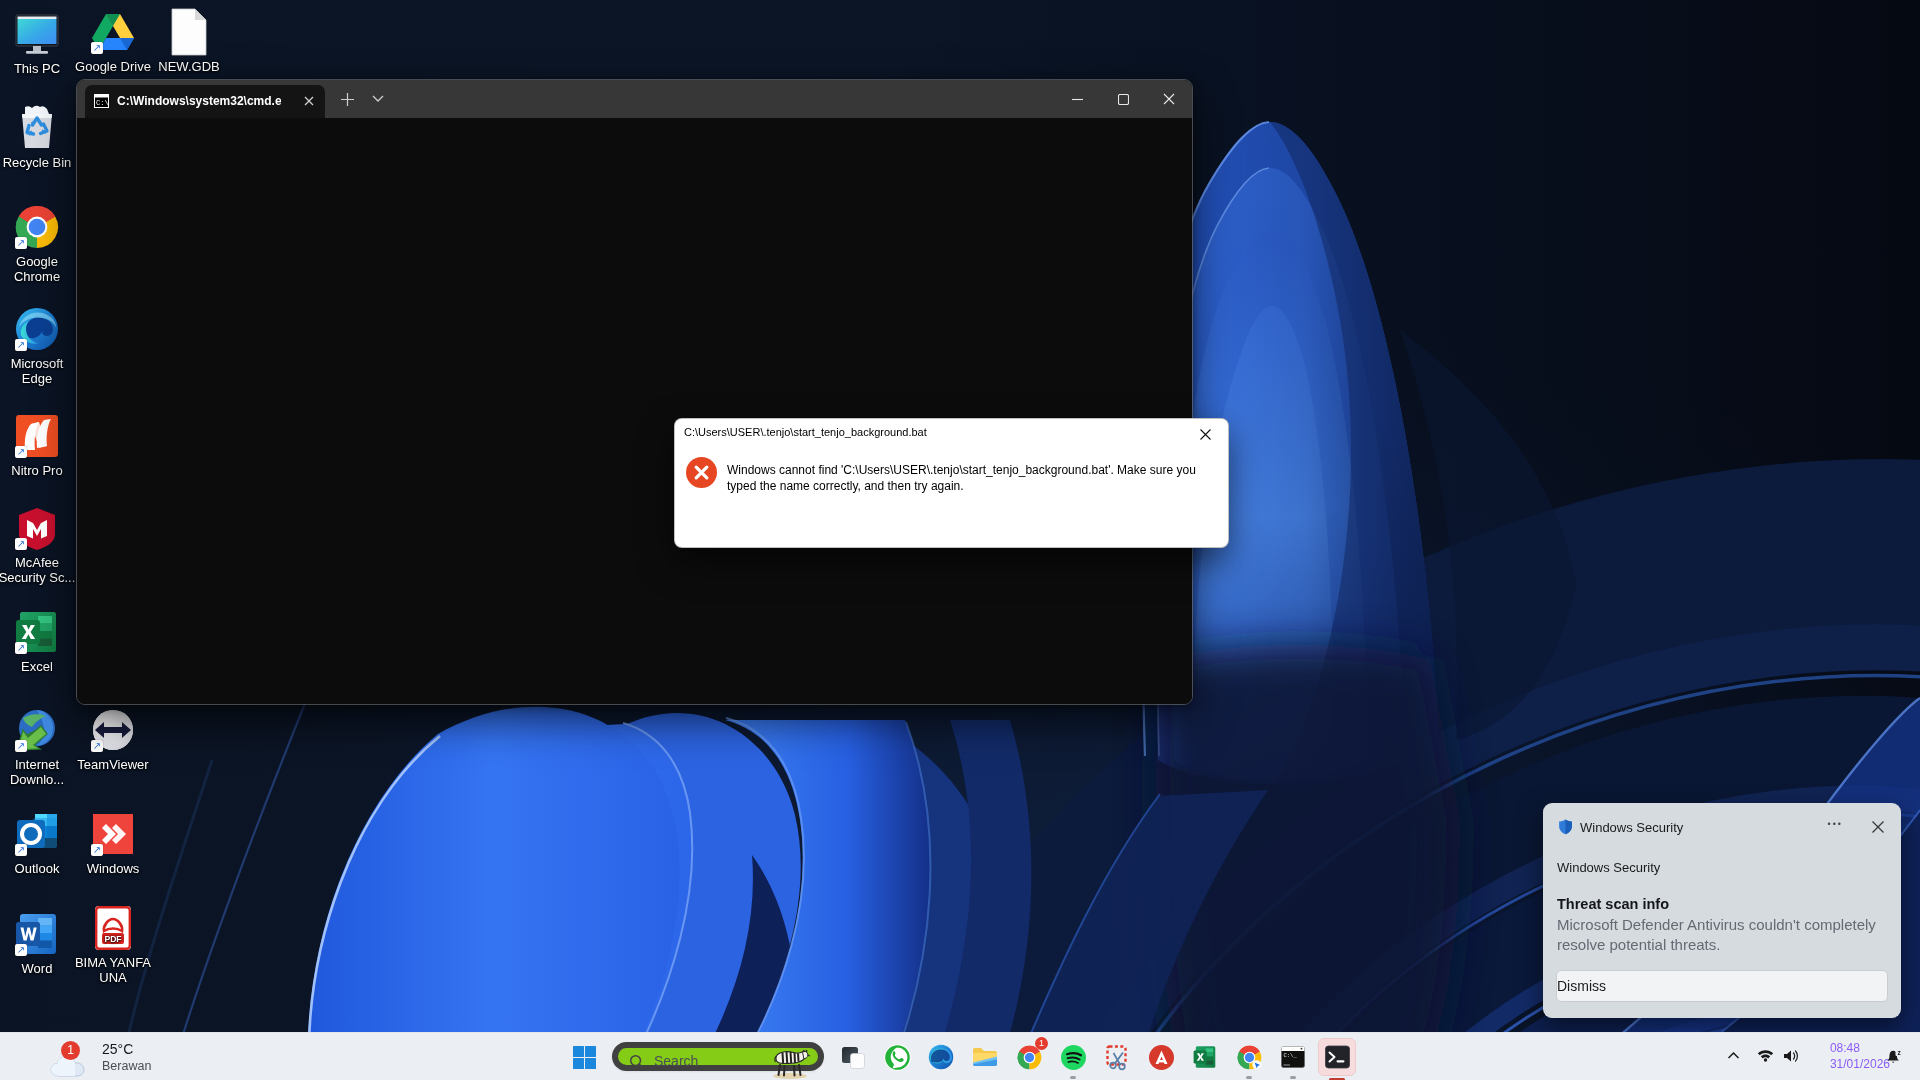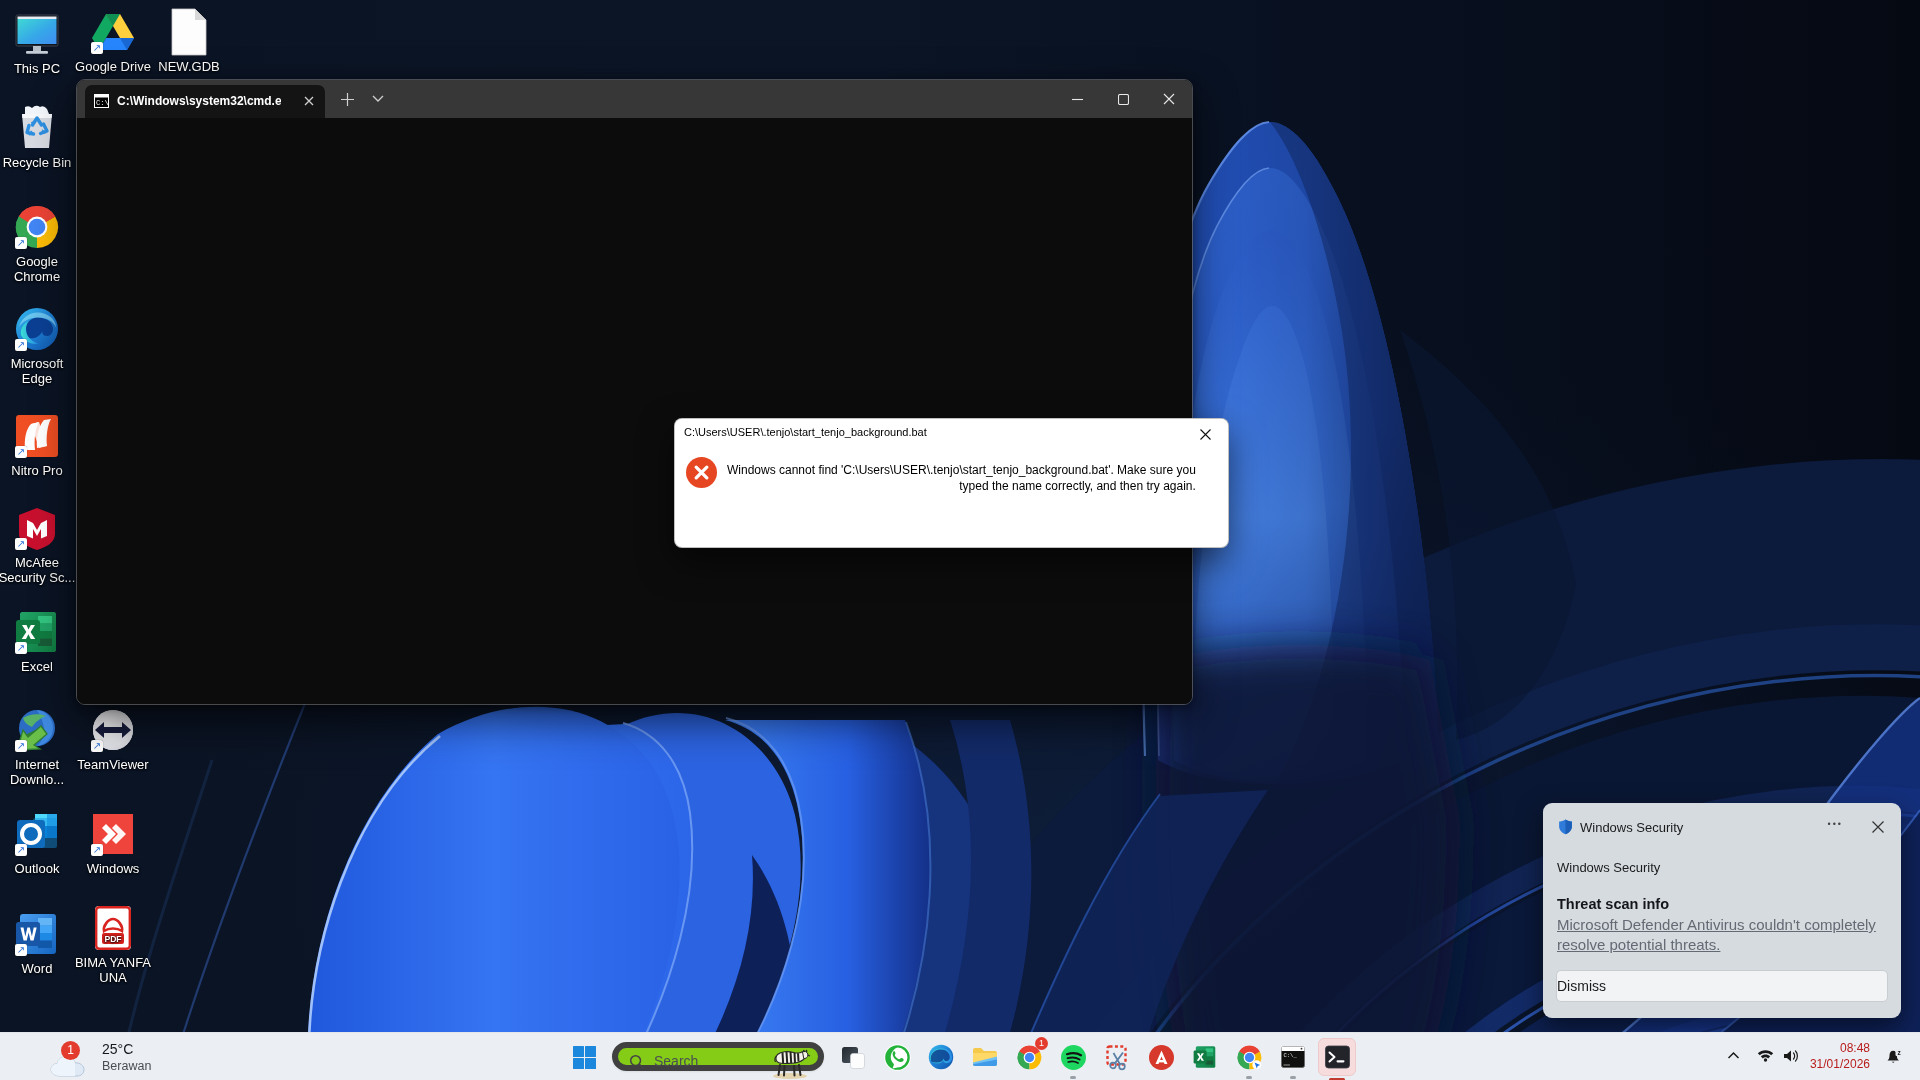--- a/index.html
+++ b/index.html
@@ -26,48 +26,48 @@
 .tbtn { position:absolute; top:7px; color:#d0d0d0; font-size:15px; }
 #termbody { position:absolute; left:0; top:38px; width:100%; height:586px; background:#0c0c0c; border-radius:0 0 8px 8px; }
 .wctl { position:absolute; top:0; height:38px; width:46px; display:flex; align-items:center; justify-content:center; color:#e8e8e8; }
 
 
 #dlg { position:absolute; left:674px; top:418px; width:555px; height:130px; background:#fff; border-radius:8px;
   box-shadow:0 14px 34px rgba(0,0,0,.55); overflow:hidden; border:1px solid rgba(0,0,0,.25); font-size:12px; }
 #dlgtitle { position:absolute; left:0; top:0; width:100%; height:30px; background:#fff; }
 #dlgtitle span { position:absolute; left:9px; top:7px; color:#000; font-size:11px; }
 #dlgx { position:absolute; right:6px; top:3px; width:34px; height:24px; display:flex; align-items:center; justify-content:center; color:#222; }
-#dlgbody { position:absolute; left:0; top:30px; width:100%; height:68px; background:#fff;text-align:right; }
+#dlgbody { position:absolute; left:0; top:30px; width:100%; height:68px; background:#fff; }
 #dlgfoot { position:absolute; left:0; bottom:0; width:100%; height:42px; background:#f0f0f0; border-top:1px solid #e3e3e3; }
 #okbtn { position:absolute; left:479px; top:10px; width:65px; height:21px; background:#fdfeff; border:1px solid #3a7bb8; border-radius:4px; font-size:12.2px; text-align:center; line-height:19px; color:#000; }
 #erricon { position:absolute; left:11px; top:8px; width:31px; height:31px; border-radius:50%; background:#e64722; }
 #errmsg { position:absolute; left:52px; top:14px; color:#000; font-size:12px; line-height:15.5px; }
 
 
 #toast { position:absolute; left:1543px; top:803px; width:358px; height:215px; background:#d6dbe0; border-radius:9px;
   box-shadow:0 10px 26px rgba(0,0,0,.5); color:#1b1b1b; }
 #toast .hd { position:absolute; left:37px; top:17px; font-size:13px; color:#1b1b1b; }
 #toast .dots { position:absolute; right:58px; top:16px; color:#444; font-size:9px; letter-spacing:2px; }
 #toast .tx { position:absolute; right:16px; top:17px; color:#333; }
 #toast .sub { position:absolute; left:14px; top:57px; font-size:13px; color:#1b1b1b; }
 #toast .h1 { position:absolute; left:14px; top:93px; font-size:14.5px; font-weight:700; color:#14161a; }
-#toast .p { position:absolute; left:14px; top:112px; width:324px; font-size:15px; line-height:19.5px; color:#646a73;text-decoration:underline; }
+#toast .p { position:absolute; left:14px; top:112px; width:324px; font-size:15px; line-height:19.5px; color:#646a73; }
 #dismiss { position:absolute; left:13px; top:167px; width:332px; height:32px; background:#f1f3f5; border-radius:5px;
   border:1px solid #c9cdd2; font-size:14px; color:#1b1b1b; text-align:left; line-height:30px; }
 
 
 #taskbar { position:absolute; left:0; top:1032px; width:1920px; height:48px; background:#ebeff3; border-top:1px solid #e3e7ec; }
 #weather { position:absolute; left:48px; top:3px; height:42px; display:flex; align-items:center; }
 #wtxt { margin-left:14px; }
 #wtxt .t1 { font-size:14px; color:#16181c; }
 #wtxt .t2 { font-size:12.5px; color:#4a4d52; margin-top:2px; }
 .tbi { position:absolute; top:7px; width:34px; height:34px; border-radius:5px; display:flex; align-items:center; justify-content:center; }
 .rundot { position:absolute; bottom:-5px; left:50%; margin-left:-3px; width:6px; height:3px; border-radius:2px; background:#9aa0a8; }
 #tray { position:absolute; right:0; top:0; height:48px; }
-#clock { position:absolute; right:50px; top:7px; text-align:right; font-size:12px; color:#b91c1c; line-height:16px; }
+#clock { position:absolute; right:30px; top:7px; font-size:12px; color:#8b5cf6; line-height:16px; }
 </style>
 </head>
 <body>
 <div id="stage">
 
 <svg id="wall" width="1920" height="1080" viewBox="0 0 1920 1080">
 <defs>
 <linearGradient id="bg" x1="0" y1="0" x2="1" y2="0">
   <stop offset="0" stop-color="#0b1424"></stop>
   <stop offset="0.45" stop-color="#0b1526"></stop>

